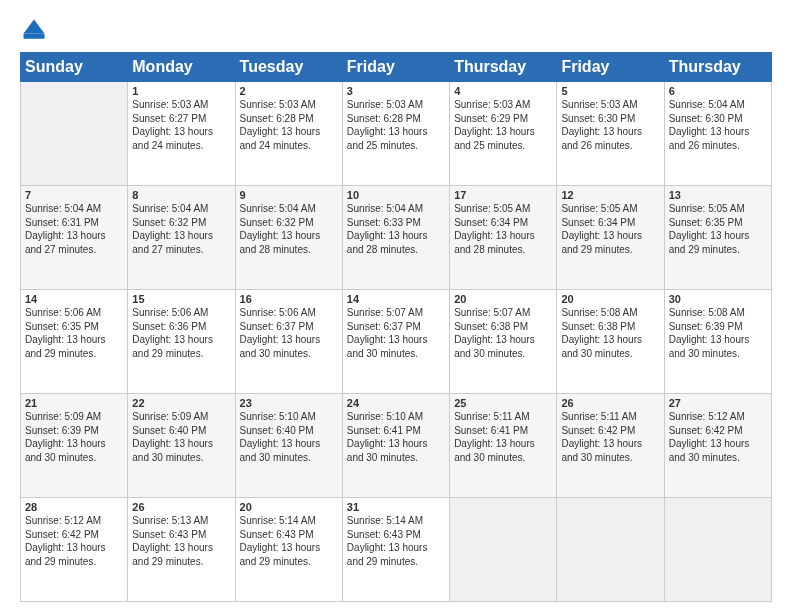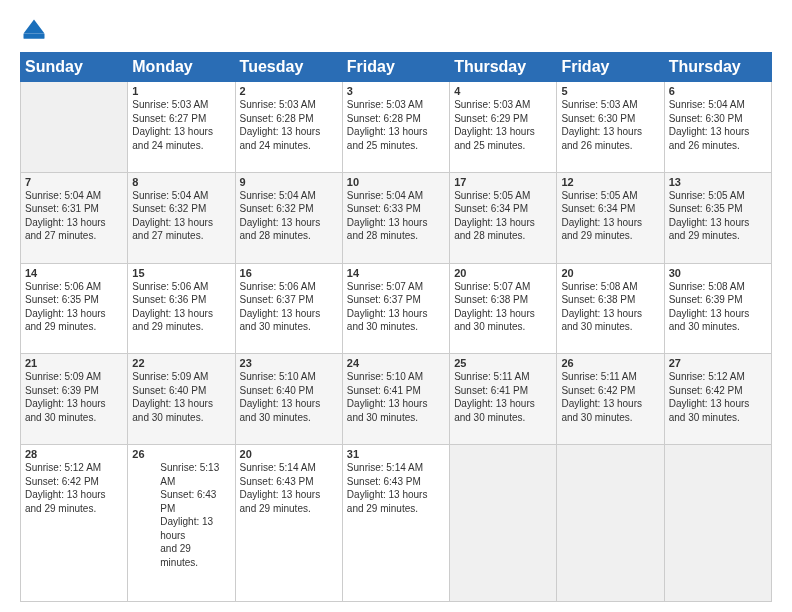--- a/index.html
+++ b/index.html
@@ -338,21 +338,21 @@
         <tr>
           <td>
             <span class="day-num">28</span>
             <div class="day-info" style="white-space: pre-line;">Sunrise: 5:12 AM
 Sunset: 6:42 PM
 Daylight: 13 hours
 and 29 minutes.</div>
           </td>
           <td>
             <span class="day-num">26</span>
-            <div class="day-info" style="white-space: pre-line; margin-left: 28px;">Sunrise: 5:13 AM
+            <div class="day-info" style="white-space: pre-line;">Sunrise: 5:13 AM
 Sunset: 6:43 PM
 Daylight: 13 hours
 and 29 minutes.</div>
           </td>
           <td>
             <span class="day-num">20</span>
             <div class="day-info" style="white-space: pre-line;">Sunrise: 5:14 AM
 Sunset: 6:43 PM
 Daylight: 13 hours
 and 29 minutes.</div>

